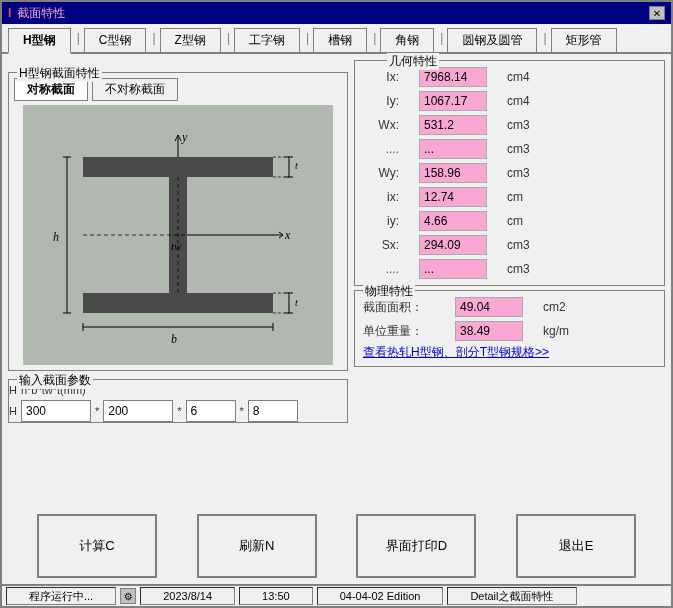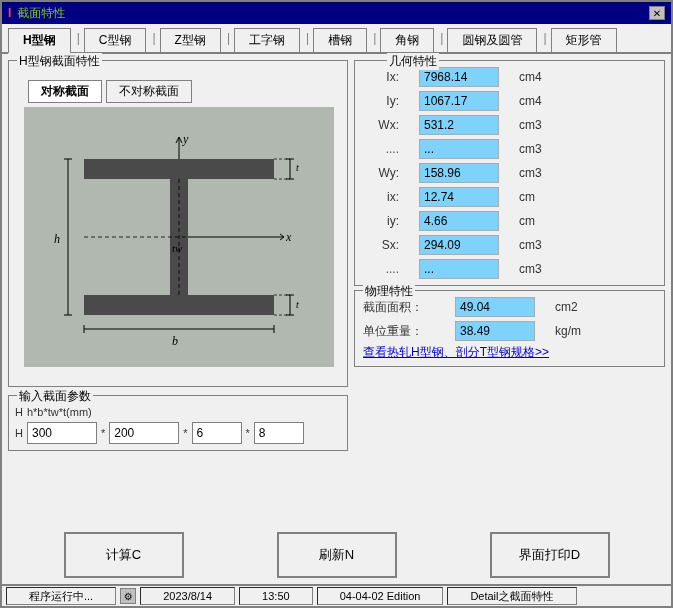--- a/index.html
+++ b/index.html
@@ -34,21 +34,21 @@
       align-items: center;
       gap: 6px;
     }
     .title-icon {
       color: #ff4444;
       font-weight: bold;
       font-size: 12px;
     }
     .title-text {
       font-size: 12px;
-      color: #84cc16;
+      color: #f9a8d4;
       text-align: center;
     }
     .title-close {
       background: #c0c0c0;
       border: 1px solid #808080;
       width: 16px;
       height: 14px;
       display: flex;
       align-items: center;
       justify-content: center;
@@ -92,22 +92,23 @@
       gap: 6px;
     }
     .left-panel {
       display: flex;
       flex-direction: column;
       width: 340px;
       gap: 4px;
     }
     .group-box {
       border: 1px solid #808080;
-      padding: 15px;
+      padding: 1px;
       position: relative;
+      margin-top: 12px;
     }
     .group-box-title {
       position: absolute;
       top: -8px;
       left: 8px;
       background: #f0f0f0;
       padding: 0 2px;
       font-size: 12px;
     }
     .section-tabs {
@@ -133,21 +134,20 @@
       margin: 4px auto;
       position: relative;
       overflow: hidden;
     }
     .diagram-svg {
       width: 100%;
       height: 100%;
     }
     .param-input-group {
       border: 1px solid #808080;
-      padding: 6px;
       position: relative;
       margin-top: 4px;
     }
     .param-input-title {
       position: absolute;
       top: -8px;
       left: 8px;
       background: #f0f0f0;
       padding: 0 2px;
       font-size: 12px;
@@ -202,23 +202,23 @@
       gap: 20px;
     }
     .prop-label {
       width: 36px;
       text-align: right;
       font-size: 12px;
       color: #333;
     }
     .prop-value {
       border: 1px solid #aaa;
-      background: #7dd3fc;
+      background: #f9a8d4;
       height: 20px;
-      width: 80px;
+      width: 68px;
       padding: 0 4px;
       font-size: 12px;
       display: flex;
       align-items: center;
     }
     .prop-unit {
       font-size: 12px;
       color: #333;
       width: 28px;
     }
@@ -249,21 +249,21 @@
     .bottom-buttons {
       display: flex;
       justify-content: space-around;
       padding: 6px 20px;
       gap: 10px;
       flex-shrink: 0;
     }
     .btn {
       border: 2px solid #808080;
       background: #f0f0f0;
-      padding: 12px 0;
+      padding: 21px 0;
       width: 120px;
       font-size: 13px;
       cursor: pointer;
       text-align: center;
     }
     .status-bar {
       background: #f0f0f0;
       border-top: 2px solid #808080;
       height: 22px;
       display: flex;
@@ -480,20 +480,21 @@
           <span class="link-text">查看热轧H型钢、剖分T型钢规格&gt;&gt;</span>
         </div>
       </div>
     </div>
   </div>
 
   <div class="bottom-buttons">
     <button class="btn">计算C</button>
     <button class="btn">刷新N</button>
     <button class="btn">界面打印D</button>
+    <button class="btn">退出E</button>
   </div>
 
   <div class="status-bar">
     <div class="status-segment">程序运行中...</div>
     <div class="status-icon">⚙</div>
     <div class="status-segment">2023/8/14</div>
     <div class="status-segment">13:50</div>
     <div class="status-segment">04-04-02 Edition</div>
     <div class="status-segment">Detail之截面特性</div>
   </div>

